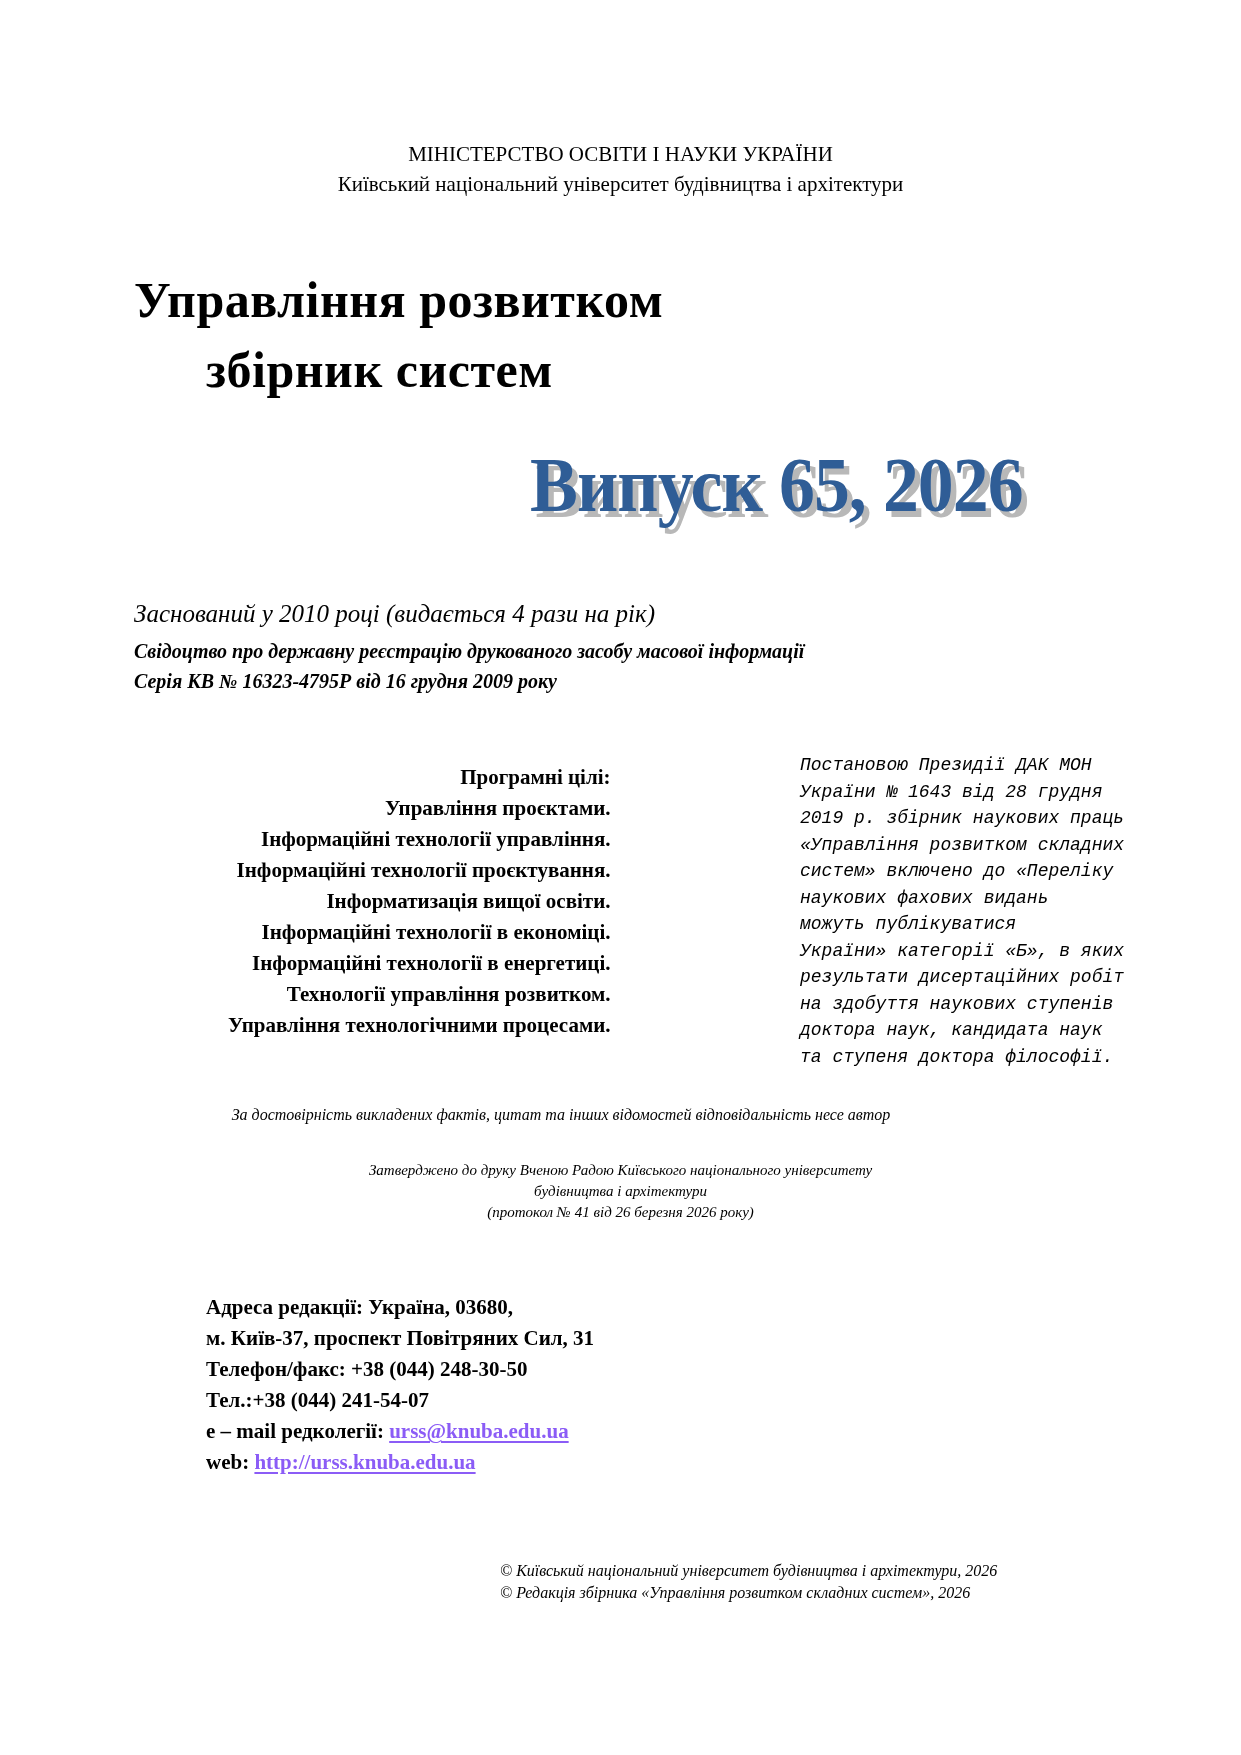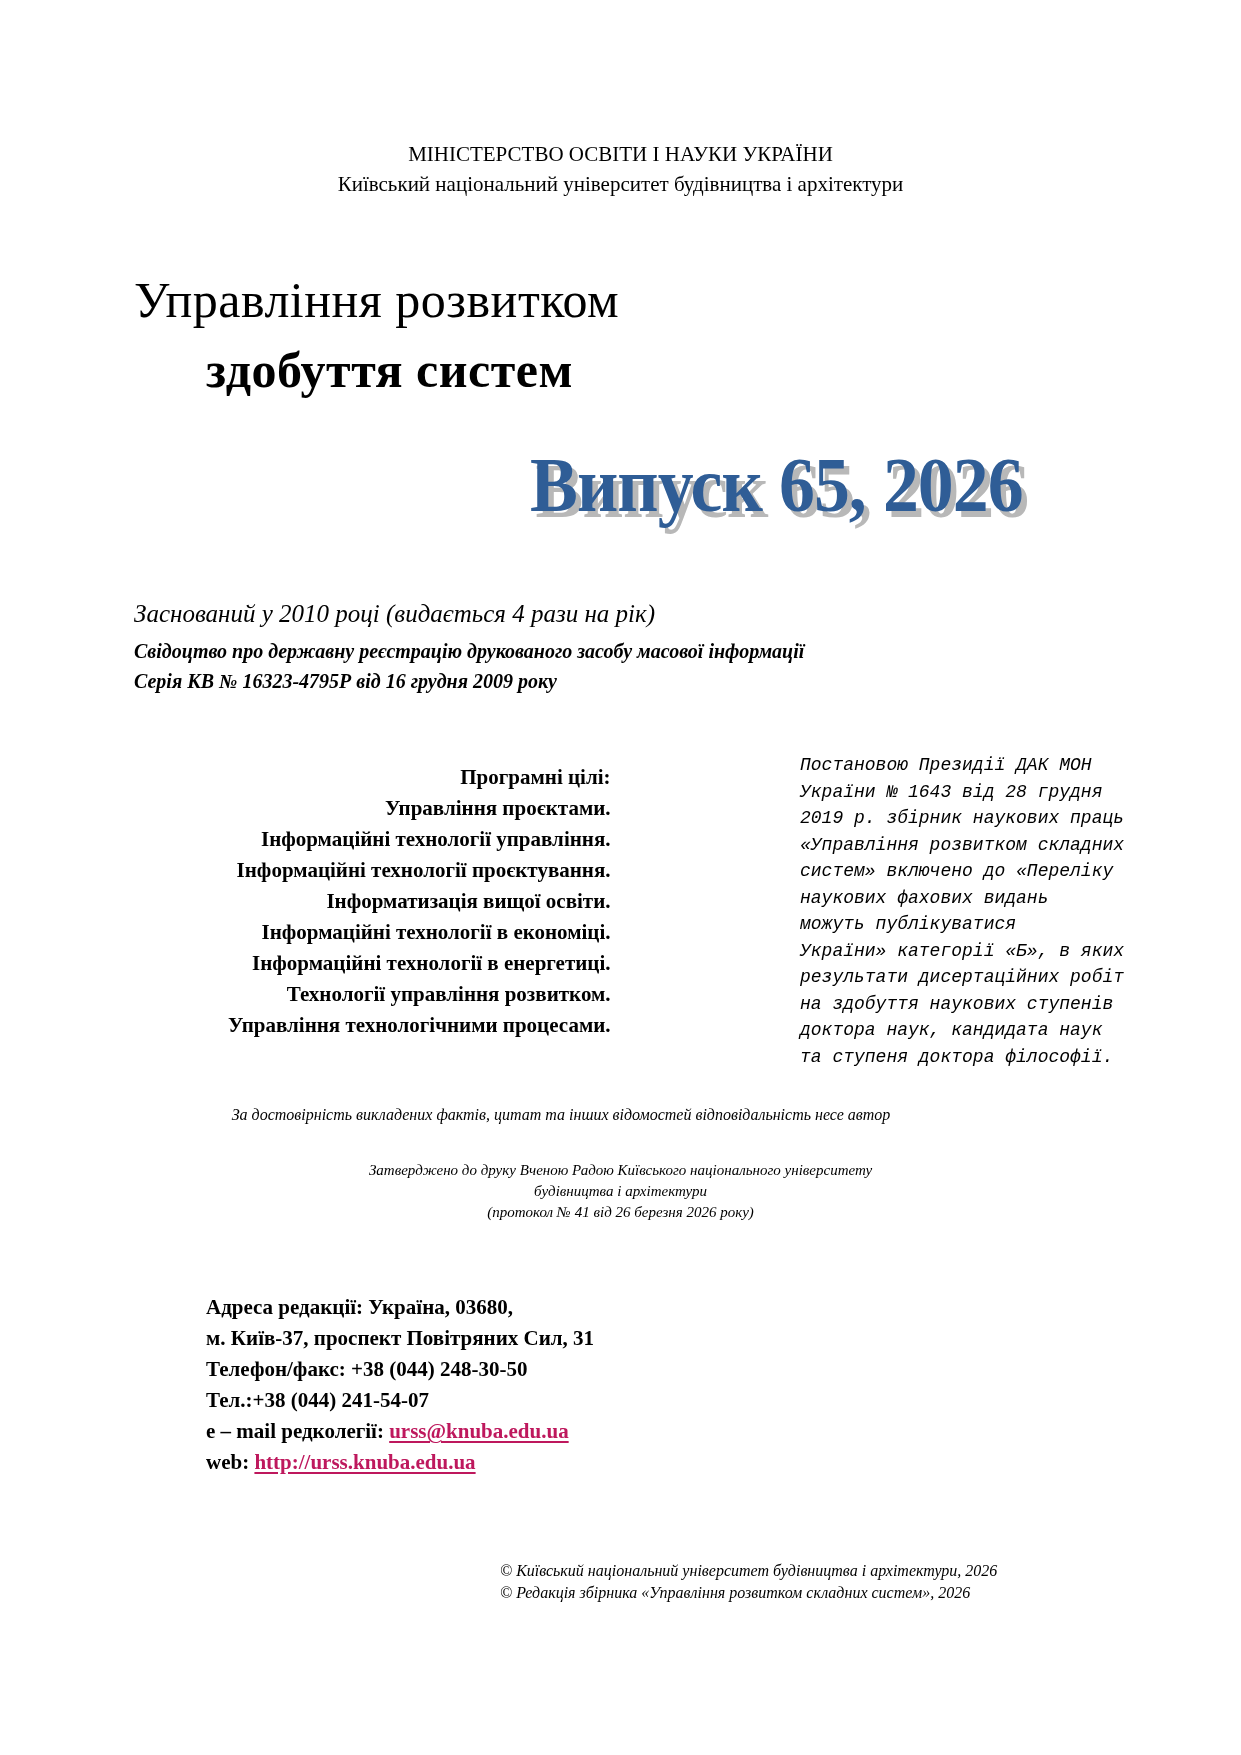--- a/index.html
+++ b/index.html
@@ -20,21 +20,21 @@
     .ministry {
       left: 0; width: 1241px; top: 117px;
       font-size: 21px; line-height: 30px;
       text-align: center;
       margin-top: 22px;
     }
     .ministry div { white-space: nowrap; }
 
     .title1 {
       left: 134px; top: 270px;
-      font-size: 50px; font-weight: normal; line-height: 60px;
+      font-size: 50px; font-weight: bold; line-height: 60px;
       letter-spacing: 0.5px;
       white-space: nowrap;
     }
     .title2 {
       left: 206px; top: 340px;
       font-size: 50px; font-weight: bold; line-height: 60px;
       letter-spacing: 0.5px;
       white-space: nowrap;
     }
 
@@ -87,42 +87,42 @@
       text-align: center;
     }
     .approved div { white-space: nowrap; font-style: italic; }
 
     .address {
       left: 206px; top: 1292px;
       font-size: 21px; font-weight: bold; line-height: 31px;
     }
     .address div { white-space: nowrap; }
     .address a {
-      color: #be185d;
+      color: #8b5cf6;
       text-decoration: underline;
       text-decoration-thickness: 2px;
       text-underline-offset: 3px;
     }
 
     .copyright {
       left: 500px; top: 1560px;
       font-size: 16px; font-style: italic; line-height: 22px;
     }
     .copyright div { white-space: nowrap; }
   </style>
 </head>
 <body>
 
 <div class="abs ministry">
   <div>МІНІСТЕРСТВО ОСВІТИ І НАУКИ УКРАЇНИ</div>
   <div>Київський національний університет будівництва і архітектури</div>
 </div>
 
 <div class="abs title1">Управління розвитком</div>
-<div class="abs title2">здобуття систем</div>
+<div class="abs title2">збірник систем</div>
 
 <div class="abs issue">Випуск 65, 2026</div>
 
 <div class="abs founded">Заснований у 2010 році (видається 4 рази на рік)</div>
 <div class="abs cert">
   <div>Свідоцтво про державну реєстрацію друкованого засобу масової інформації</div>
   <div>Серія КВ № 16323-4795Р від 16 грудня 2009 року</div>
 </div>
 
 <div class="abs goals">

